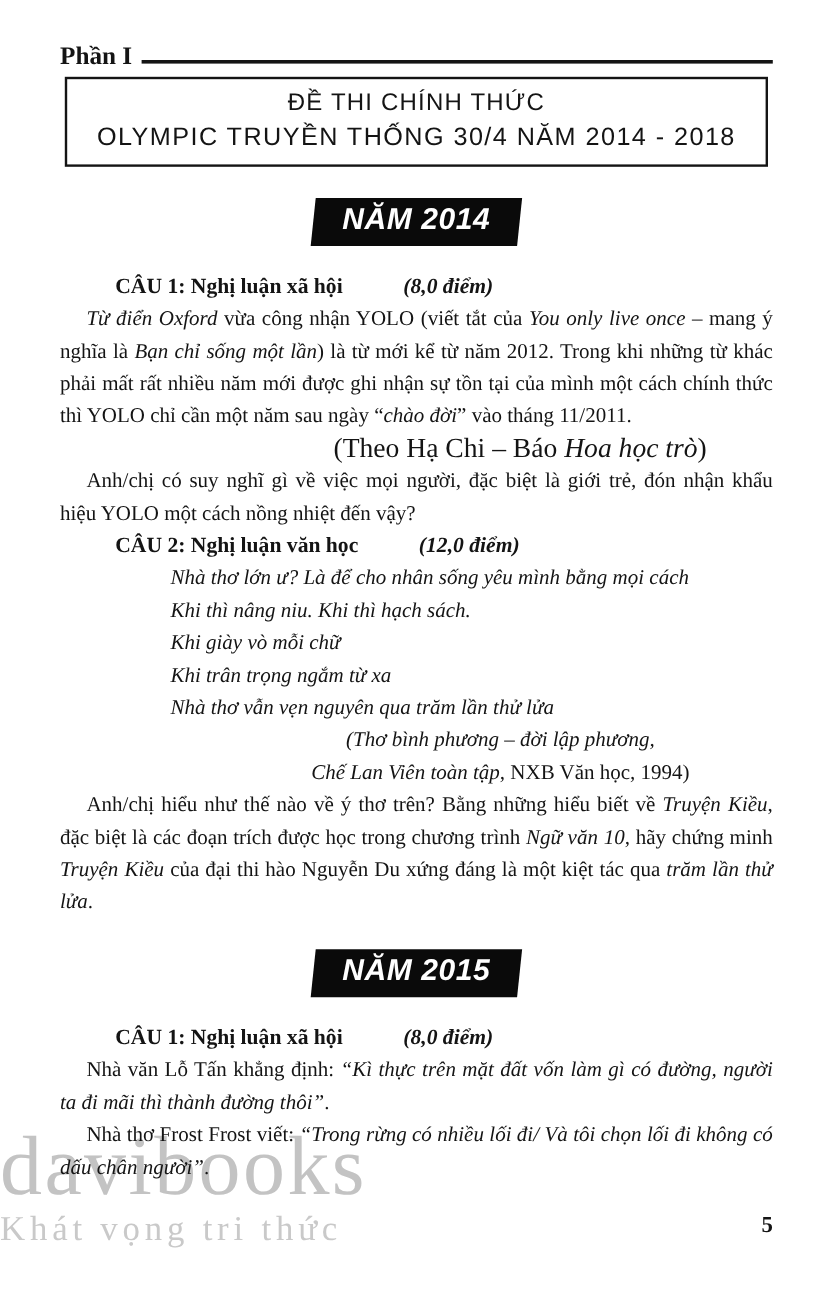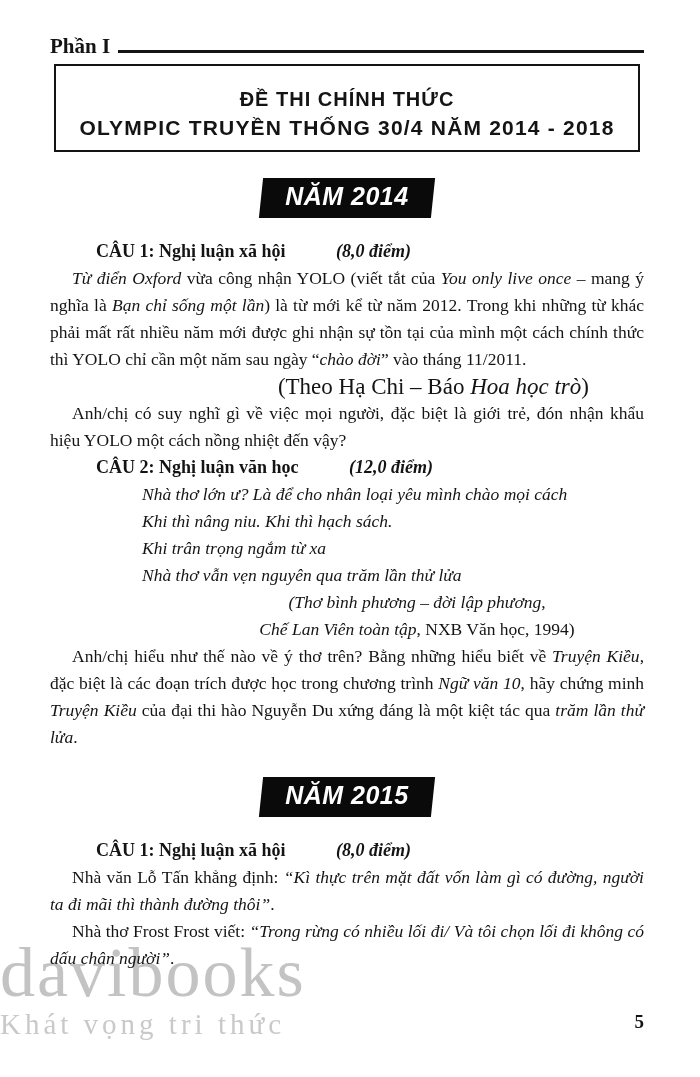--- a/index.html
+++ b/index.html
@@ -37,24 +37,24 @@
   .part-rule {
     flex: 1;
     height: 3px;
     background: #141414;
     margin-bottom: 5px;
   }
   
   .title-box {
     border: 2px solid #141414;
     text-align: center;
-    padding: 20px 4px 9px;
+    padding: 7px 4px 9px;
     margin: 6px 4px 0 4px;
     font-family: "Liberation Sans", sans-serif;
-    font-weight: bold;
+    font-weight: normal;
   }
   .title-box .l1 {
     font-size: 20px;
     letter-spacing: 1px;
     line-height: 26px;
   }
   .title-box .l2 {
     font-size: 21px;
     letter-spacing: 1.2px;
     line-height: 27px;
@@ -168,22 +168,23 @@
       <div class="l2">OLYMPIC TRUYỀN THỐNG 30/4 NĂM 2014 - 2018</div>
     </div>
 
     <div class="blocks">
         <div class="banner-wrap"><div class="banner"><span>NĂM 2014</span></div></div>
         <p class="heading"><span class="bd">CÂU 1: Nghị luận xã hội </span><span class="it bd">(8,0 điểm)</span></p>
         <p class="para"><span class="it">Từ điển Oxford</span><span> vừa công nhận YOLO (viết tắt của </span><span class="it">You only live once</span><span> – mang ý nghĩa là </span><span class="it">Bạn chỉ sống một lần</span><span>) là từ mới kể từ năm 2012. Trong khi những từ khác phải mất rất nhiều năm mới được ghi nhận sự tồn tại của mình một cách chính thức thì YOLO chỉ cần một năm sau ngày “</span><span class="it">chào đời</span><span>” vào tháng 11/2011.</span></p>
         <p class="source-right"><span>(Theo Hạ Chi – Báo </span><span class="it">Hoa học trò</span><span>)</span></p>
         <p class="para"><span>Anh/chị có suy nghĩ gì về việc mọi người, đặc biệt là giới trẻ, đón nhận khẩu hiệu YOLO một cách nồng nhiệt đến vậy?</span></p>
         <p class="heading"><span class="bd">CÂU 2: Nghị luận văn học </span><span class="it bd">(12,0 điểm)</span></p>
-        <p class="verse"><span class="it">Nhà thơ lớn ư? Là để cho nhân loại yêu mình chào mọi cách</span></p>
+        <p class="verse"><span class="it">Nhà thơ lớn ư? Là để cho nhân sống yêu mình bằng mọi cách</span></p>
         <p class="verse"><span class="it">Khi thì nâng niu. Khi thì hạch sách.</span></p>
+        <p class="verse"><span class="it">Khi giày vò mỗi chữ</span></p>
         <p class="verse"><span class="it">Khi trân trọng ngắm từ xa</span></p>
         <p class="verse"><span class="it">Nhà thơ vẫn vẹn nguyên qua trăm lần thử lửa</span></p>
         <p class="source-center"><span class="it">(Thơ bình phương – đời lập phương,</span></p>
         <p class="source-center"><span class="it">Chế Lan Viên toàn tập</span><span>, NXB Văn học, 1994)</span></p>
         <p class="para"><span>Anh/chị hiểu như thế nào về ý thơ trên? Bằng những hiểu biết về </span><span class="it">Truyện Kiều</span><span>, đặc biệt là các đoạn trích được học trong chương trình </span><span class="it">Ngữ văn 10</span><span>, hãy chứng minh </span><span class="it">Truyện Kiều</span><span> của đại thi hào Nguyễn Du xứng đáng là một kiệt tác qua </span><span class="it">trăm lần thử lửa</span><span>.</span></p>
         <div class="banner-wrap"><div class="banner"><span>NĂM 2015</span></div></div>
         <p class="heading"><span class="bd">CÂU 1: Nghị luận xã hội </span><span class="it bd">(8,0 điểm)</span></p>
         <p class="para"><span>Nhà văn Lỗ Tấn khẳng định: </span><span class="it">“Kì thực trên mặt đất vốn làm gì có đường, người ta đi mãi thì thành đường thôi”</span><span>.</span></p>
         <p class="para"><span>Nhà thơ Frost Frost viết: </span><span class="it">“Trong rừng có nhiều lối đi/ Và tôi chọn lối đi không có dấu chân người”</span><span>.</span></p>
       </div>

